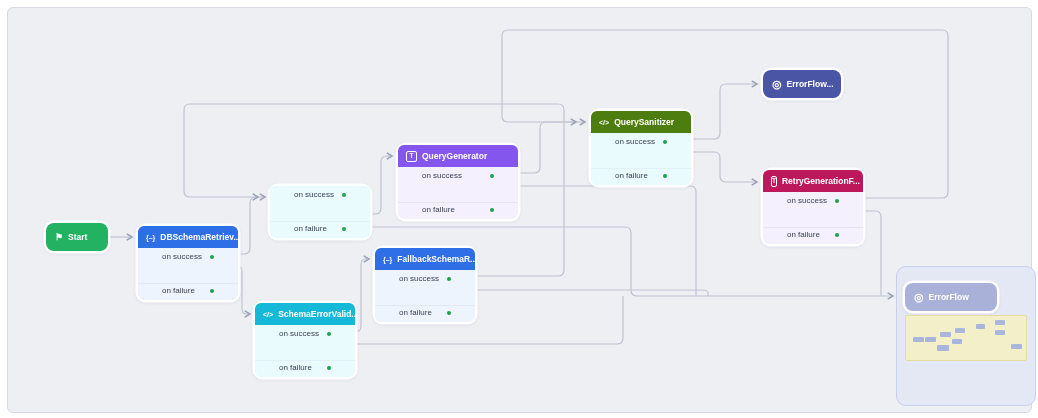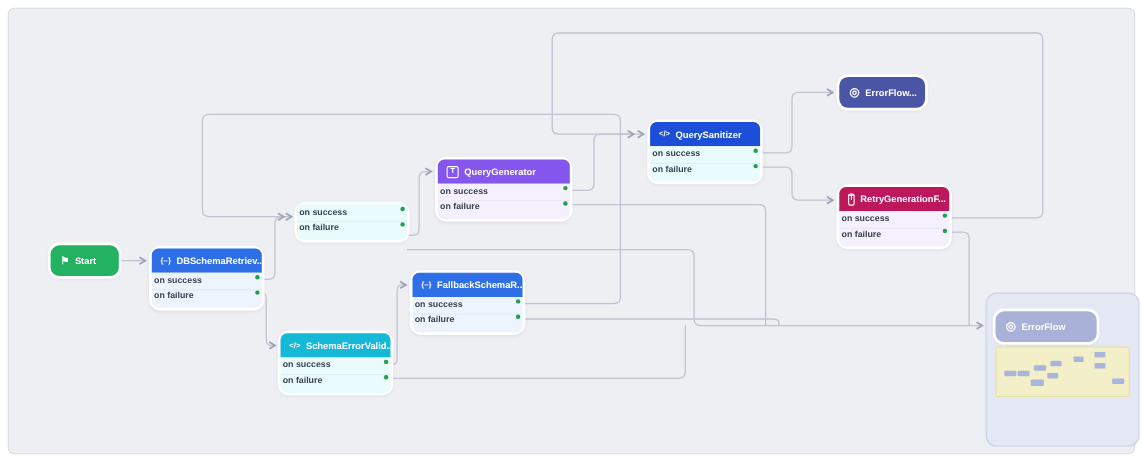--- a/index.html
+++ b/index.html
@@ -6,23 +6,23 @@
   #stage{position:relative;width:1038px;height:418px;background:#ffffff;overflow:hidden;}
   #canvas{position:absolute;left:7px;top:7px;width:1023px;height:404px;background:#edeff3;
           border:1px solid #d7dae2;border-radius:6px;}
   #edges-svg{position:absolute;left:0;top:0;width:1038px;height:418px;pointer-events:none;}
   .edge{fill:none;stroke:#c0c4d1;stroke-width:1.2;}
   .node{position:absolute;border-radius:8px;background:#fff;
         box-shadow:0 0 0 2.5px #ffffff,0 1px 5px rgba(45,55,90,.22);}
   .node-header{height:22px;display:flex;align-items:center;gap:5px;padding:0 8px;color:#fff;
         font-weight:bold;font-size:8.5px;border-radius:6px 6px 0 0;white-space:nowrap;overflow:hidden;}
   .node-body{border-radius:0 0 6px 6px;padding:2px 0 3px;}
-  .prow{height:13px;display:flex;align-items:flex-start;justify-content:space-between;
-        padding:0 2px;font-size:8px;color:#3a4354;font-weight:bold;}
-  .prow + .prow{border-top:1px solid rgba(60,70,110,.06);}
+  .prow{height:13px;display:flex;align-items:center;justify-content:space-between;
+        padding:0 24px;font-size:8px;color:#3a4354;}
+  .prow + .prow{border-top:1px solid rgba(60,70,110,.06);margin-top:20px;}
   .pdot{width:4px;height:4px;border-radius:50%;background:#1ea14b;flex:0 0 auto;}
   .pill{position:absolute;display:flex;align-items:center;gap:5px;padding:0 9px;height:28px;
         border-radius:8px;color:#fff;font-weight:bold;font-size:8.5px;white-space:nowrap;
         box-shadow:0 0 0 2.5px #ffffff,0 1px 5px rgba(45,55,90,.22);box-sizing:border-box;}
   .startdot{width:5px;height:5px;border-radius:50%;background:#0e7d3c;margin-left:8px;}
   .nicon{display:inline-flex;align-items:center;justify-content:center;line-height:1;}
   .tbox{width:9px;height:9px;border:1px solid #fff;border-radius:2px;font-size:6.5px;
         font-weight:bold;align-items:center;justify-content:center;display:inline-flex;}
   #error-panel{position:absolute;left:888px;top:258px;width:140px;height:140px;border-radius:10px;
         background:#e4e8f5;border:1px solid #c9d0ea;box-sizing:border-box;}
@@ -125,21 +125,21 @@
               <span>on success</span>
               <span class="pdot"></span>
             </div>
             <div class="prow">
               <span>on failure</span>
               <span class="pdot"></span>
             </div>
           </div>
         </div>
         <div class="node" style="left: 583px; top: 103px; width: 100px;">
-          <div class="node-header" style="background: #1d4ed8;">
+          <div class="node-header" style="background: #4d7c0f;">
             <span class="nicon" style="font-size: 7px; font-weight: bold;">&lt;/&gt;</span>
             <span>QuerySanitizer</span>
           </div>
           <div class="node-body" style="background: rgb(234, 251, 253);">
             <div class="prow">
               <span>on success</span>
               <span class="pdot"></span>
             </div>
             <div class="prow">
               <span>on failure</span>

